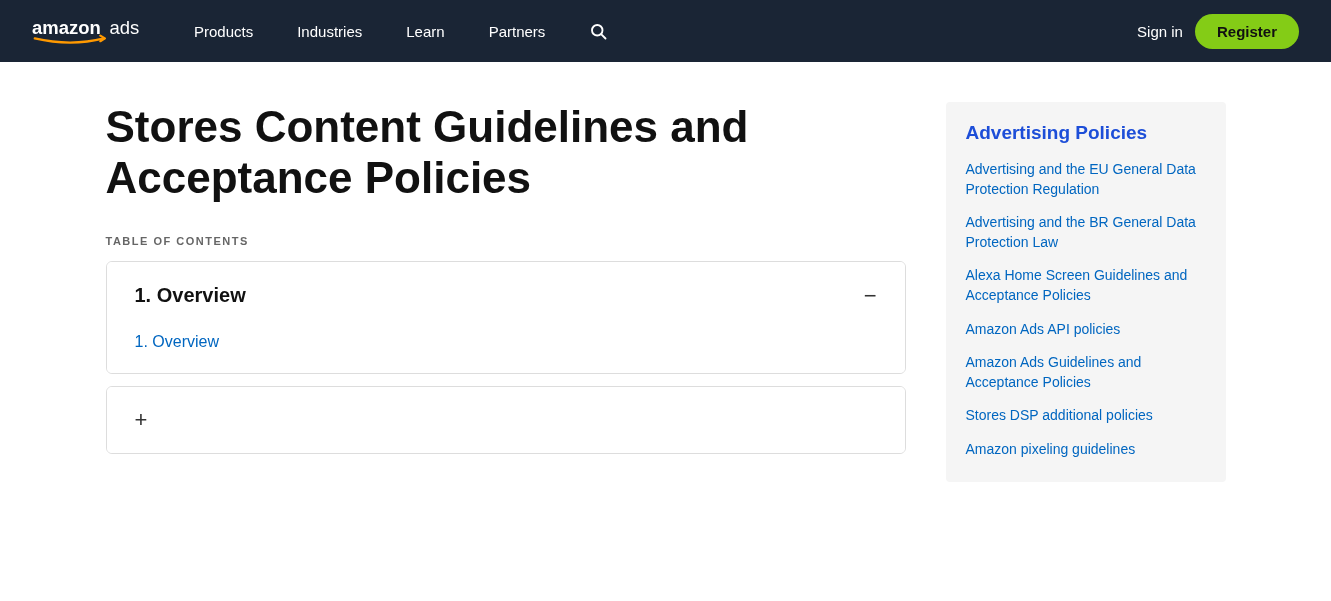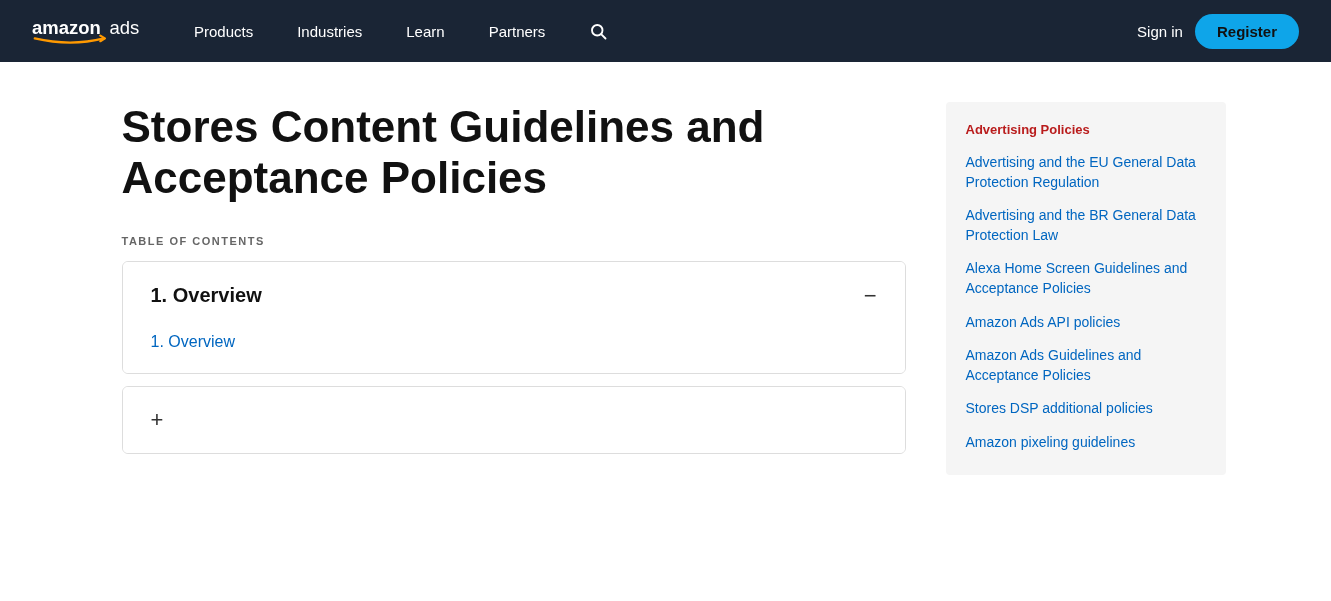--- a/index.html
+++ b/index.html
@@ -53,42 +53,41 @@
       margin-left: auto;
     }
     .nav-signin {
       color: #ffffff;
       font-size: 15px;
       font-weight: 500;
       cursor: pointer;
       text-decoration: none;
     }
     .nav-register {
-      background: #0ea5e9;
+      background: #84cc16;
       color: #111;
       font-weight: 700;
       font-size: 15px;
       border: none;
       border-radius: 24px;
       padding: 9px 22px;
       cursor: pointer;
     }
 
     
     .page-wrapper {
       max-width: 1200px;
       margin: 0 auto;
       padding: 40px 40px 40px 40px;
       display: flex;
       gap: 40px;
     }
     .main-content {
       flex: 1;
       min-width: 0;
-      margin-left: 16px;
     }
     .sidebar {
       width: 280px;
       flex-shrink: 0;
     }
 
     
     .page-title {
       font-size: 44px;
       font-weight: 800;
@@ -145,23 +144,23 @@
       display: block;
     }
 
     
     .sidebar-box {
       background: #f5f5f5;
       border-radius: 4px;
       padding: 20px 20px 8px 20px;
     }
     .sidebar-heading {
-      font-size: 13px;
+      font-size: 19px;
       font-weight: 800;
-      color: #b91c1c;
+      color: #1d4ed8;
       margin-bottom: 16px;
     }
     .sidebar-link {
       display: block;
       color: #0066c0;
       text-decoration: none;
       font-size: 14px;
       line-height: 1.4;
       margin-bottom: 14px;
       cursor: pointer;

